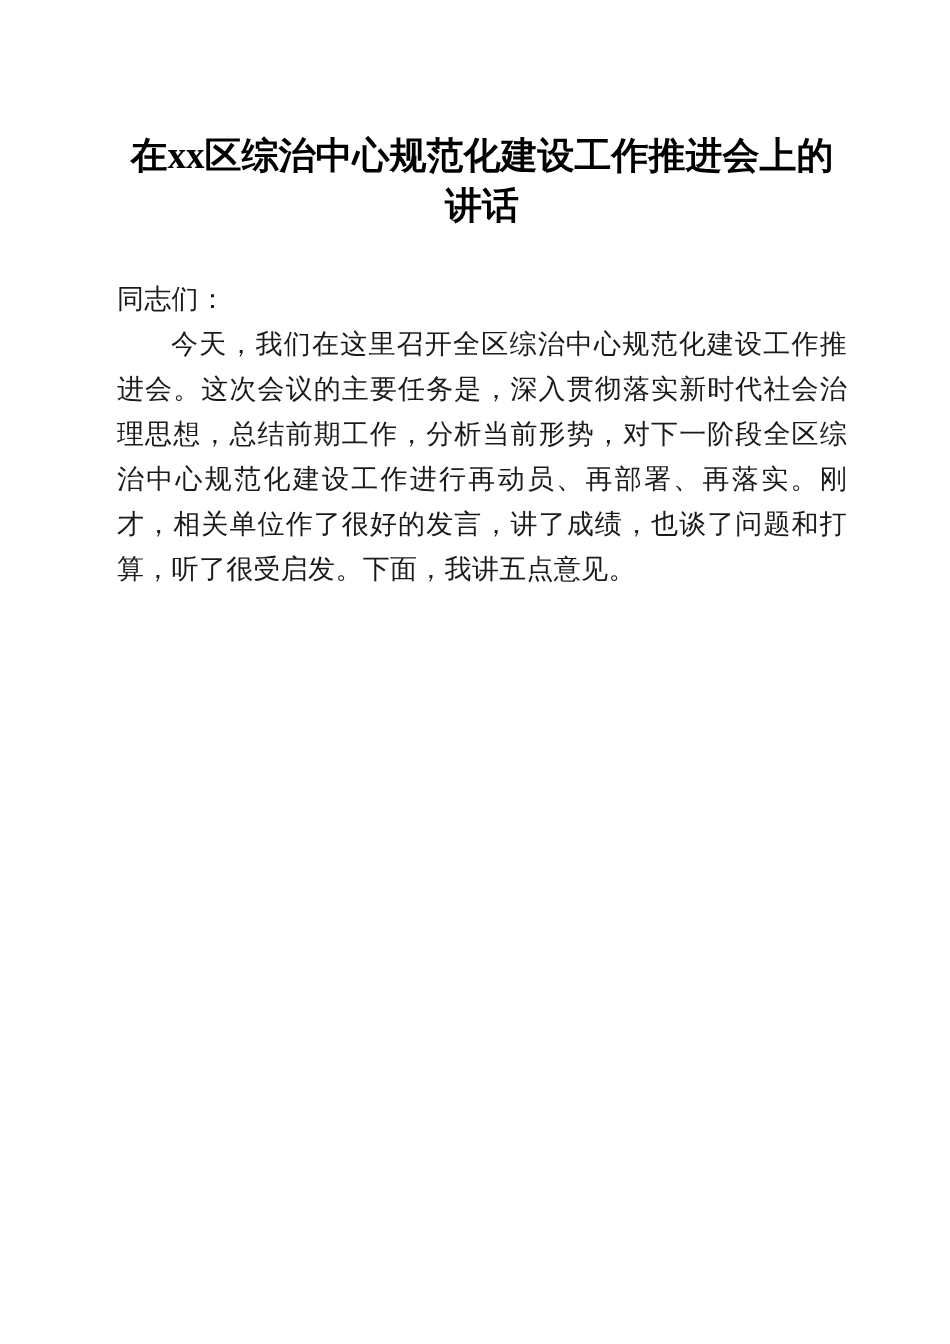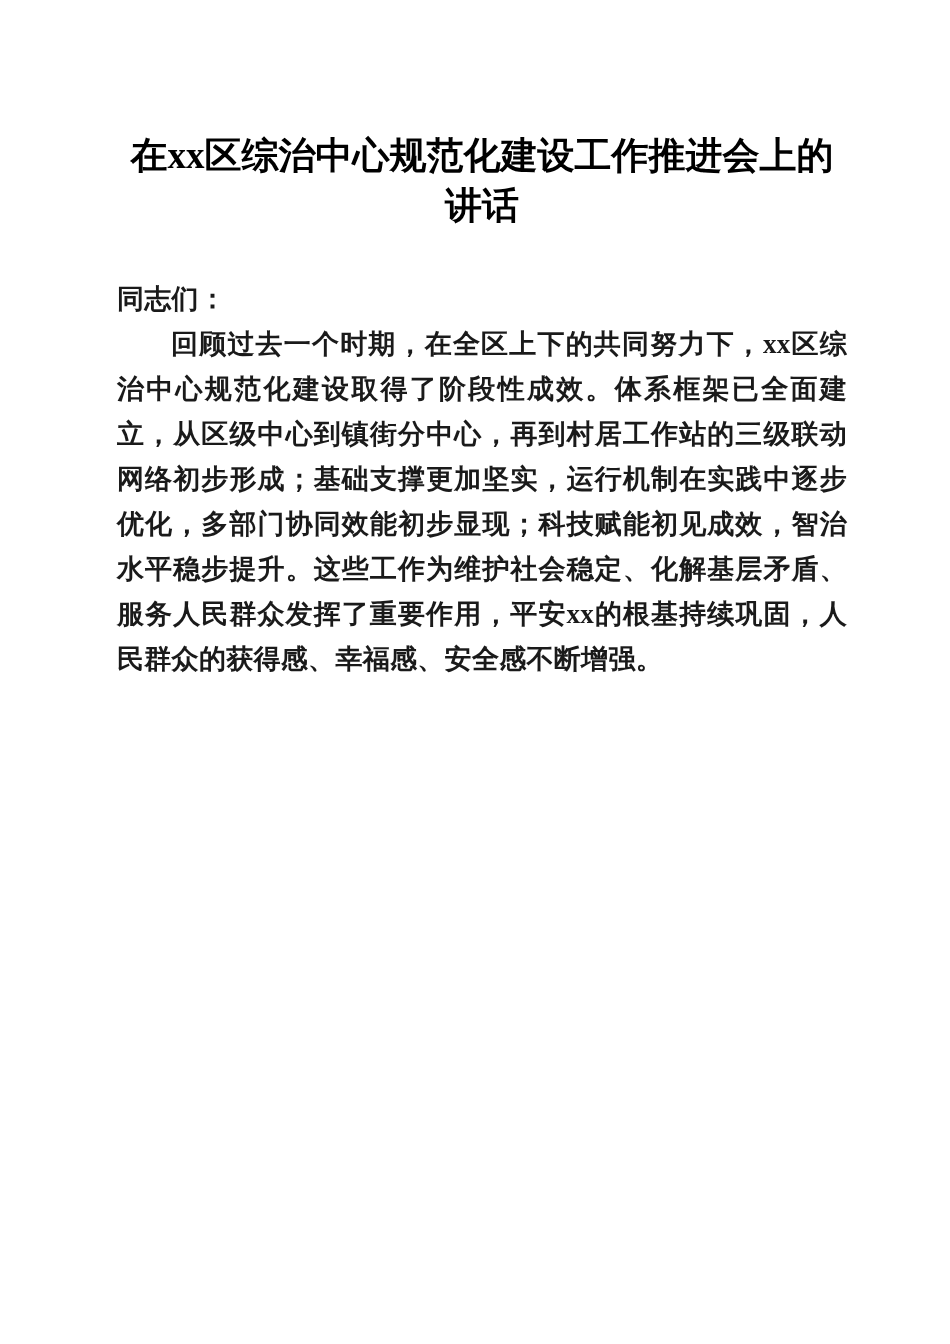--- a/index.html
+++ b/index.html
@@ -26,21 +26,21 @@
     font-size: 37px;
     font-weight: 700;
     line-height: 50px;
     text-align: center;
     letter-spacing: 0;
     color: #000000;
   }
   .doc-body {
     margin-top: 46px;
     font-size: 27px;
-    font-weight: 700;
+    font-weight: 400;
     line-height: 45px;
     letter-spacing: 0.3px;
     text-align: justify;
     text-justify: inter-ideograph;
     color: #1a1a1a;
   }
   .salutation {
     margin: 0;
     text-indent: 0;
   }
@@ -49,15 +49,15 @@
     text-indent: 2em;
   }
 </style>
 </head>
 <body>
 
 <div class="page">
   <h1 class="doc-title">在xx区综治中心规范化建设工作推进会上的讲话</h1>
   <div class="doc-body">
     <p class="salutation">同志们：</p>
-    <p class="para">回顾过去一个时期，在全区上下的共同努力下，xx区综治中心规范化建设取得了阶段性成效。体系框架已全面建立，从区级中心到镇街分中心，再到村居工作站的三级联动网络初步形成；基础支撑更加坚实，运行机制在实践中逐步优化，多部门协同效能初步显现；科技赋能初见成效，智治水平稳步提升。这些工作为维护社会稳定、化解基层矛盾、服务人民群众发挥了重要作用，平安xx的根基持续巩固，人民群众的获得感、幸福感、安全感不断增强。</p>
+    <p class="para">今天，我们在这里召开全区综治中心规范化建设工作推进会。这次会议的主要任务是，深入贯彻落实新时代社会治理思想，总结前期工作，分析当前形势，对下一阶段全区综治中心规范化建设工作进行再动员、再部署、再落实。刚才，相关单位作了很好的发言，讲了成绩，也谈了问题和打算，听了很受启发。下面，我讲五点意见。</p>
   </div>
 </div>
 
 </body></html>

